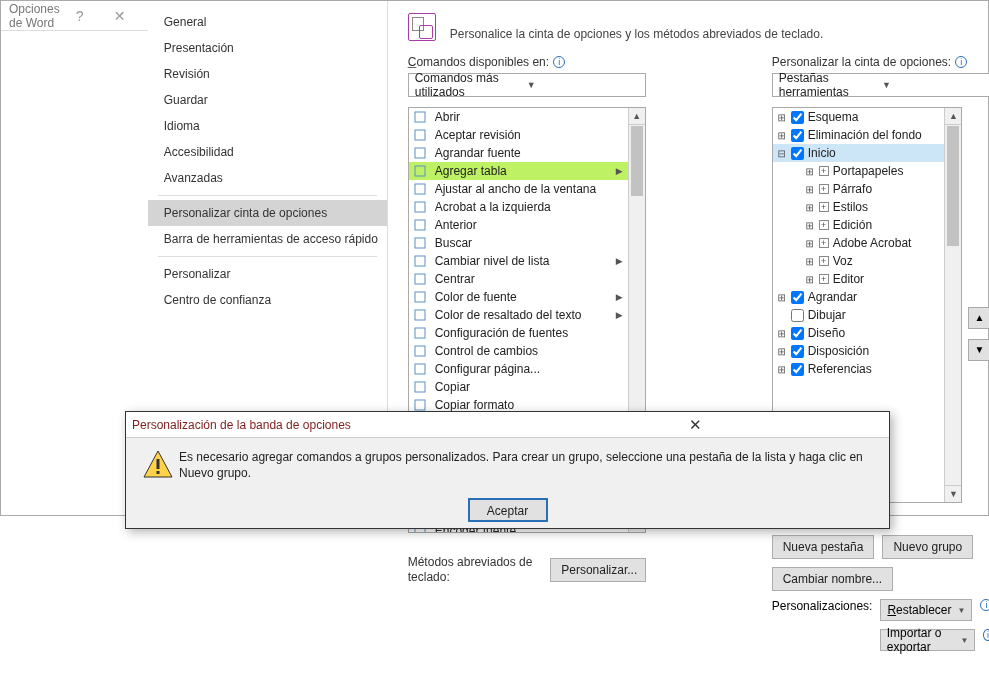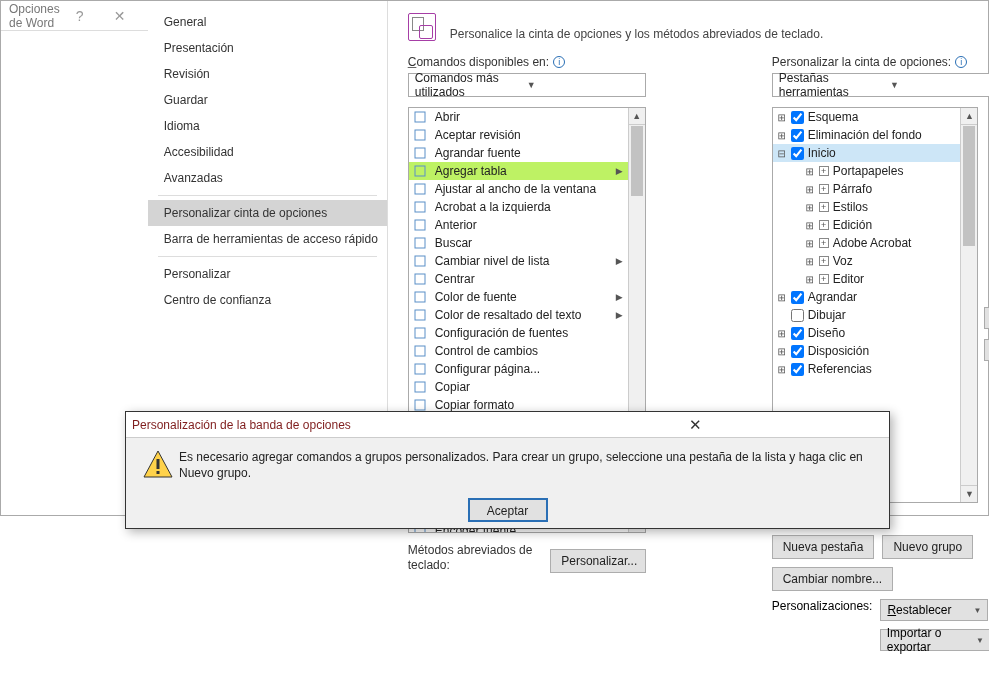--- a/index.html
+++ b/index.html
@@ -39,41 +39,41 @@
 .item.sel { background:#bef264; }
 .item .ic { width:16px; height:14px; flex-shrink:0; display:flex; align-items:center; justify-content:center; }
 .item .sub { margin-left:auto; margin-right:18px; font-size:9px; color:#555; }
 .tree-item { display:flex; align-items:center; height:18px; gap:4px; color:#222; white-space:nowrap; }
 .tree-item.sel { background:#cde6f7; }
 .tree-item .exp { width:10px; text-align:center; font-size:10px; color:#555; }
 .tree-item input[type=checkbox] { width:13px; height:13px; }
 .mid-btns { display:flex; flex-direction:column; gap:8px; justify-content:center; padding-top: 200px; }
 .btn { height:24px; min-width:74px; border:1px solid #adadad; background:#e1e1e1; color:#222; padding:0 10px; cursor:default; text-align:center; line-height:22px; }
 .btn.dis { color:#a0a0a0; background:#efefef; border-color:#ccc; }
-.below-left { margin-top:10px; display:flex; align-items:flex-end; gap:17px; }
+.below-left { margin-top:22px; display:flex; align-items:center; gap:17px; }
 .below-left .lbl { width:130px; color:#333; line-height:15px; }
 .btn-row { display:flex; gap:8px; flex-wrap:wrap; margin-top: 32px; }
 .kv-row { display:flex; align-items:flex-start; gap:8px; margin-top:8px; }
 .side-arrows { display:flex; flex-direction:column; gap:10px; padding-top:200px; width: 24px; }
 .side-arrows .sq { width:22px; height:22px; border:1px solid #aaa; background:#e1e1e1; text-align:center; line-height:20px; font-size:10px; }
 .footer { height:38px; border-top:1px solid #ddd; display:flex; align-items:center; justify-content:flex-end; gap:10px; padding:0 12px; }
 .modal-backdrop { position:absolute; left:0; top:0; width:989px; height:680px; }
 .modal { position:absolute; left:125px; top:411px; width:765px; height:118px; background:#f0f0f0; border:1px solid #333; box-shadow: 3px 3px 10px rgba(0,0,0,0.3); display:flex; flex-direction:column; }
 .modal-title { height:26px; background:#fff; display:flex; align-items:center; padding:0 6px; border-bottom:1px solid #ccc; }
 .modal-title span { flex:1; color:#7f1d1d; }
 .modal-title .x { width:30px; text-align:center; font-size:15px; color:#333; }
 .modal-body { flex:1; display:flex; align-items:center; padding:10px 16px; gap:5px; }
 .warn-ic { width:32px; height:32px; position:relative; flex-shrink:0; }
 .warn-ic svg { width:32px; height:32px; }
 .modal-body p { color:#222; line-height:16px; }
 .modal-foot { height:36px; display:flex; align-items:center; justify-content:center; }
 .btn.primary { border:2px solid #2a6fb5; background:#e1e1e1; }
 .ic svg{width:14px;height:14px;}
 .gr-plus { width:10px; height:10px; border:1px solid #888; font-size:9px; line-height:8px; text-align:center; color:#555; }
-.ddbtn { height:22px; border:1px solid #adadad; background:#e1e1e1; padding:0 6px; display:inline-flex; align-items:center; gap:22px; }
+.ddbtn { height:22px; border:1px solid #adadad; background:#e1e1e1; padding:0 6px; display:inline-flex; align-items:center; gap:6px; }
 .ddbtn .ar { font-size:8px; color:#555; }
 .right-list-wrap { display:flex; gap:6px; }
 .right-list-wrap .listbox { flex: 1; }
 </style>
 </head>
 <body>
 
 <div class="window">
   <div class="titlebar">
     <span class="title">Opciones de Word</span>

